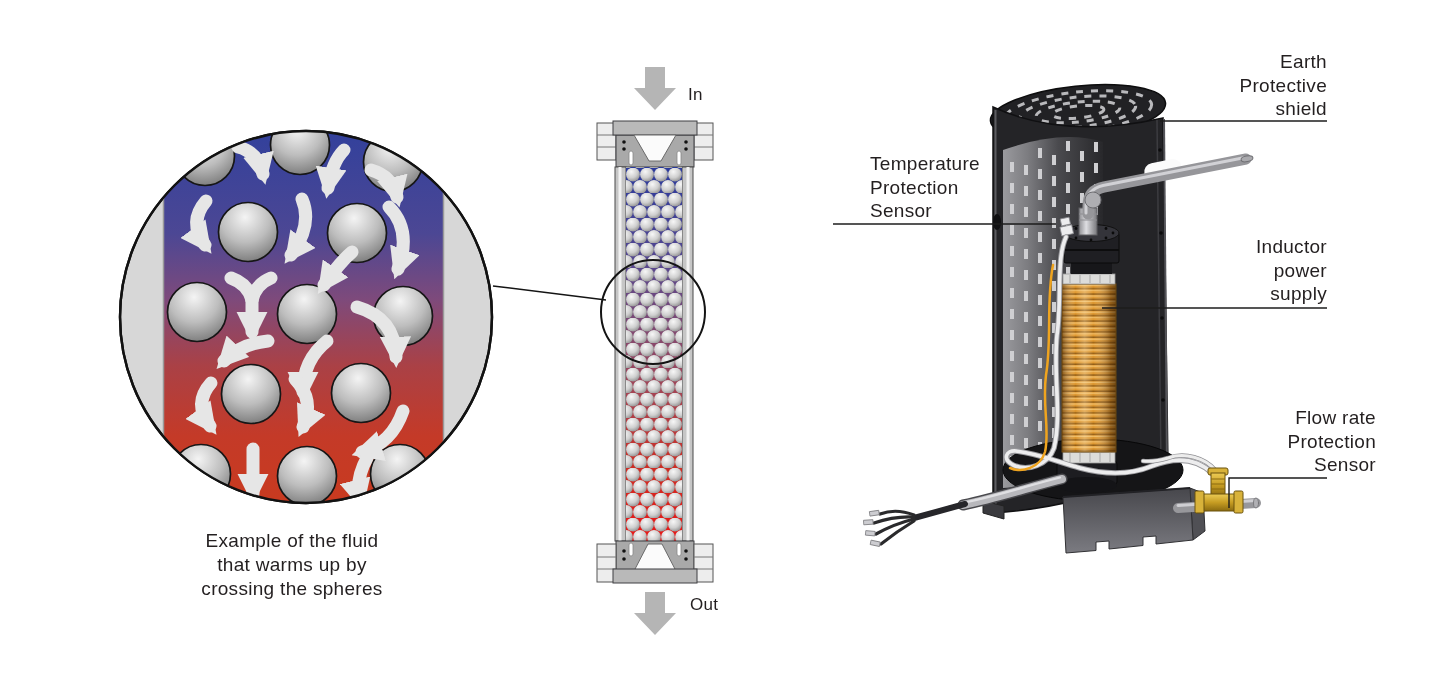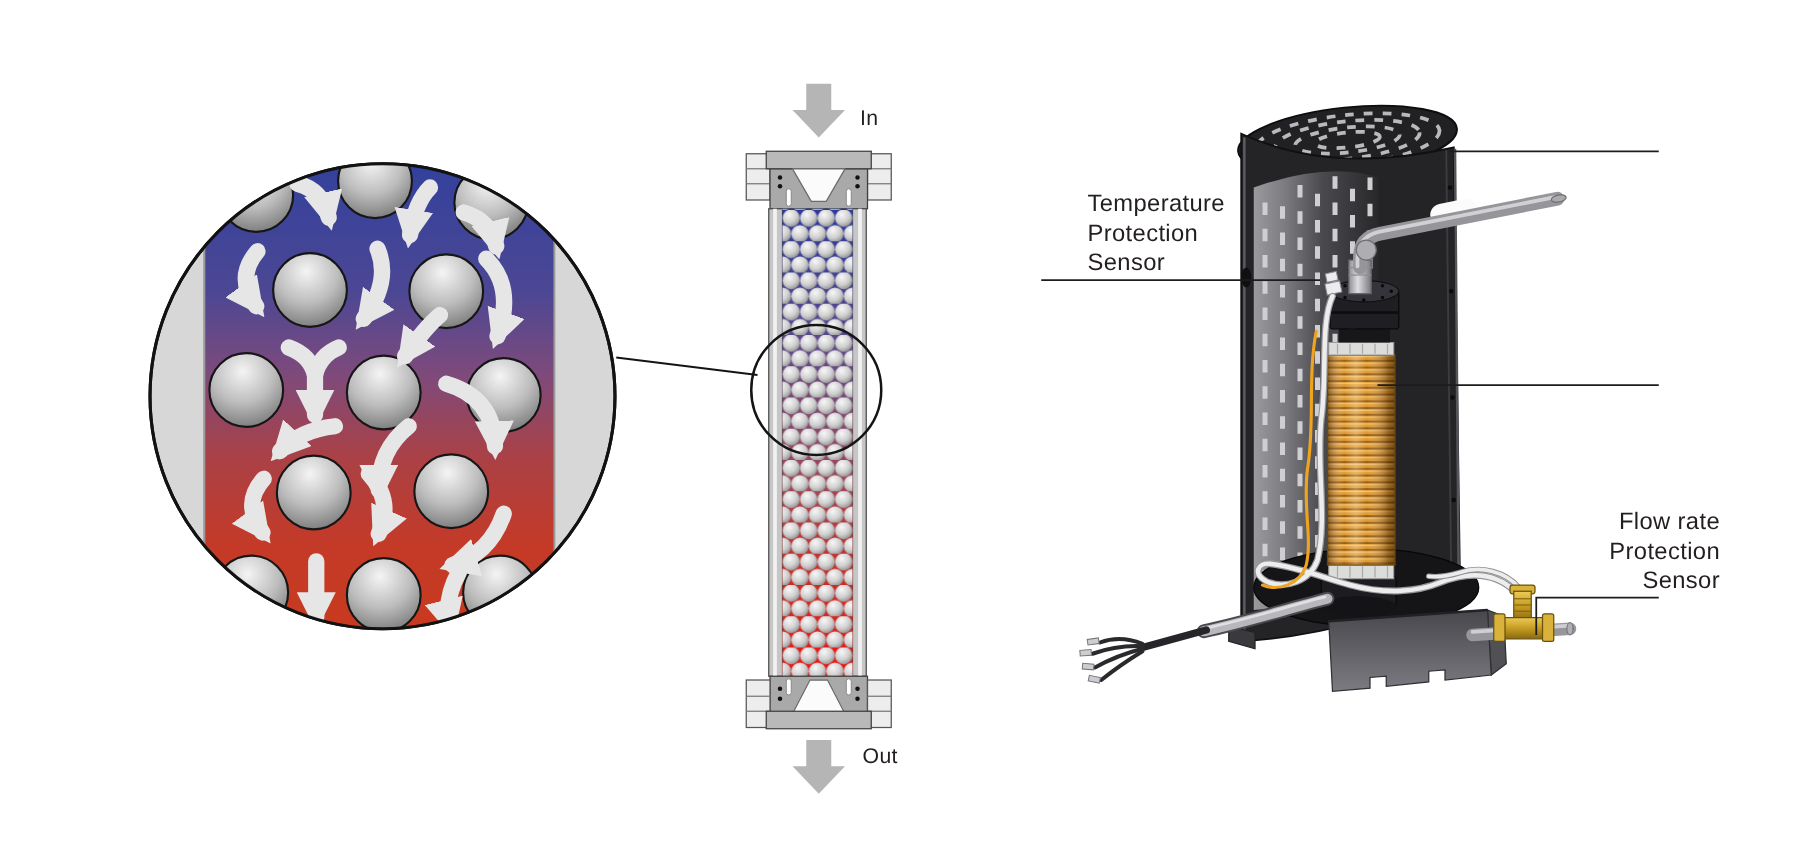--- a/index.html
+++ b/index.html
@@ -352,28 +352,37 @@
 
   <g stroke="#1c1c1c" stroke-width="1.4" fill="none">
     <path d="M1160,121 H1327"></path>
     <path d="M833,224 H1056"></path>
     <path d="M1102,308 H1327"></path>
     <path d="M1327,478 H1229 V508"></path>
   </g>
 </g>
 </svg>
 
+<div class="label cap" style="left:142px;top:529px;width:300px;">Example of the fluid
+that warms up by
+crossing the spheres</div>
 
 <div class="label flow" style="left:688px;top:84px;">In</div>
 
 <div class="label flow" style="left:690px;top:594px;">Out</div>
 
+<div class="label dev r" style="left:1127px;top:50px;width:200px;">Earth
+Protective
+shield</div>
 
 <div class="label dev l" style="left:870px;top:152px;width:220px;">Temperature
 Protection
 Sensor</div>
 
+<div class="label dev r" style="left:1127px;top:235px;width:200px;">Inductor
+power
+supply</div>
 
 <div class="label dev r" style="left:1176px;top:406px;width:200px;">Flow rate
 Protection
 Sensor</div>
 
 </div>
 
 </body></html>

